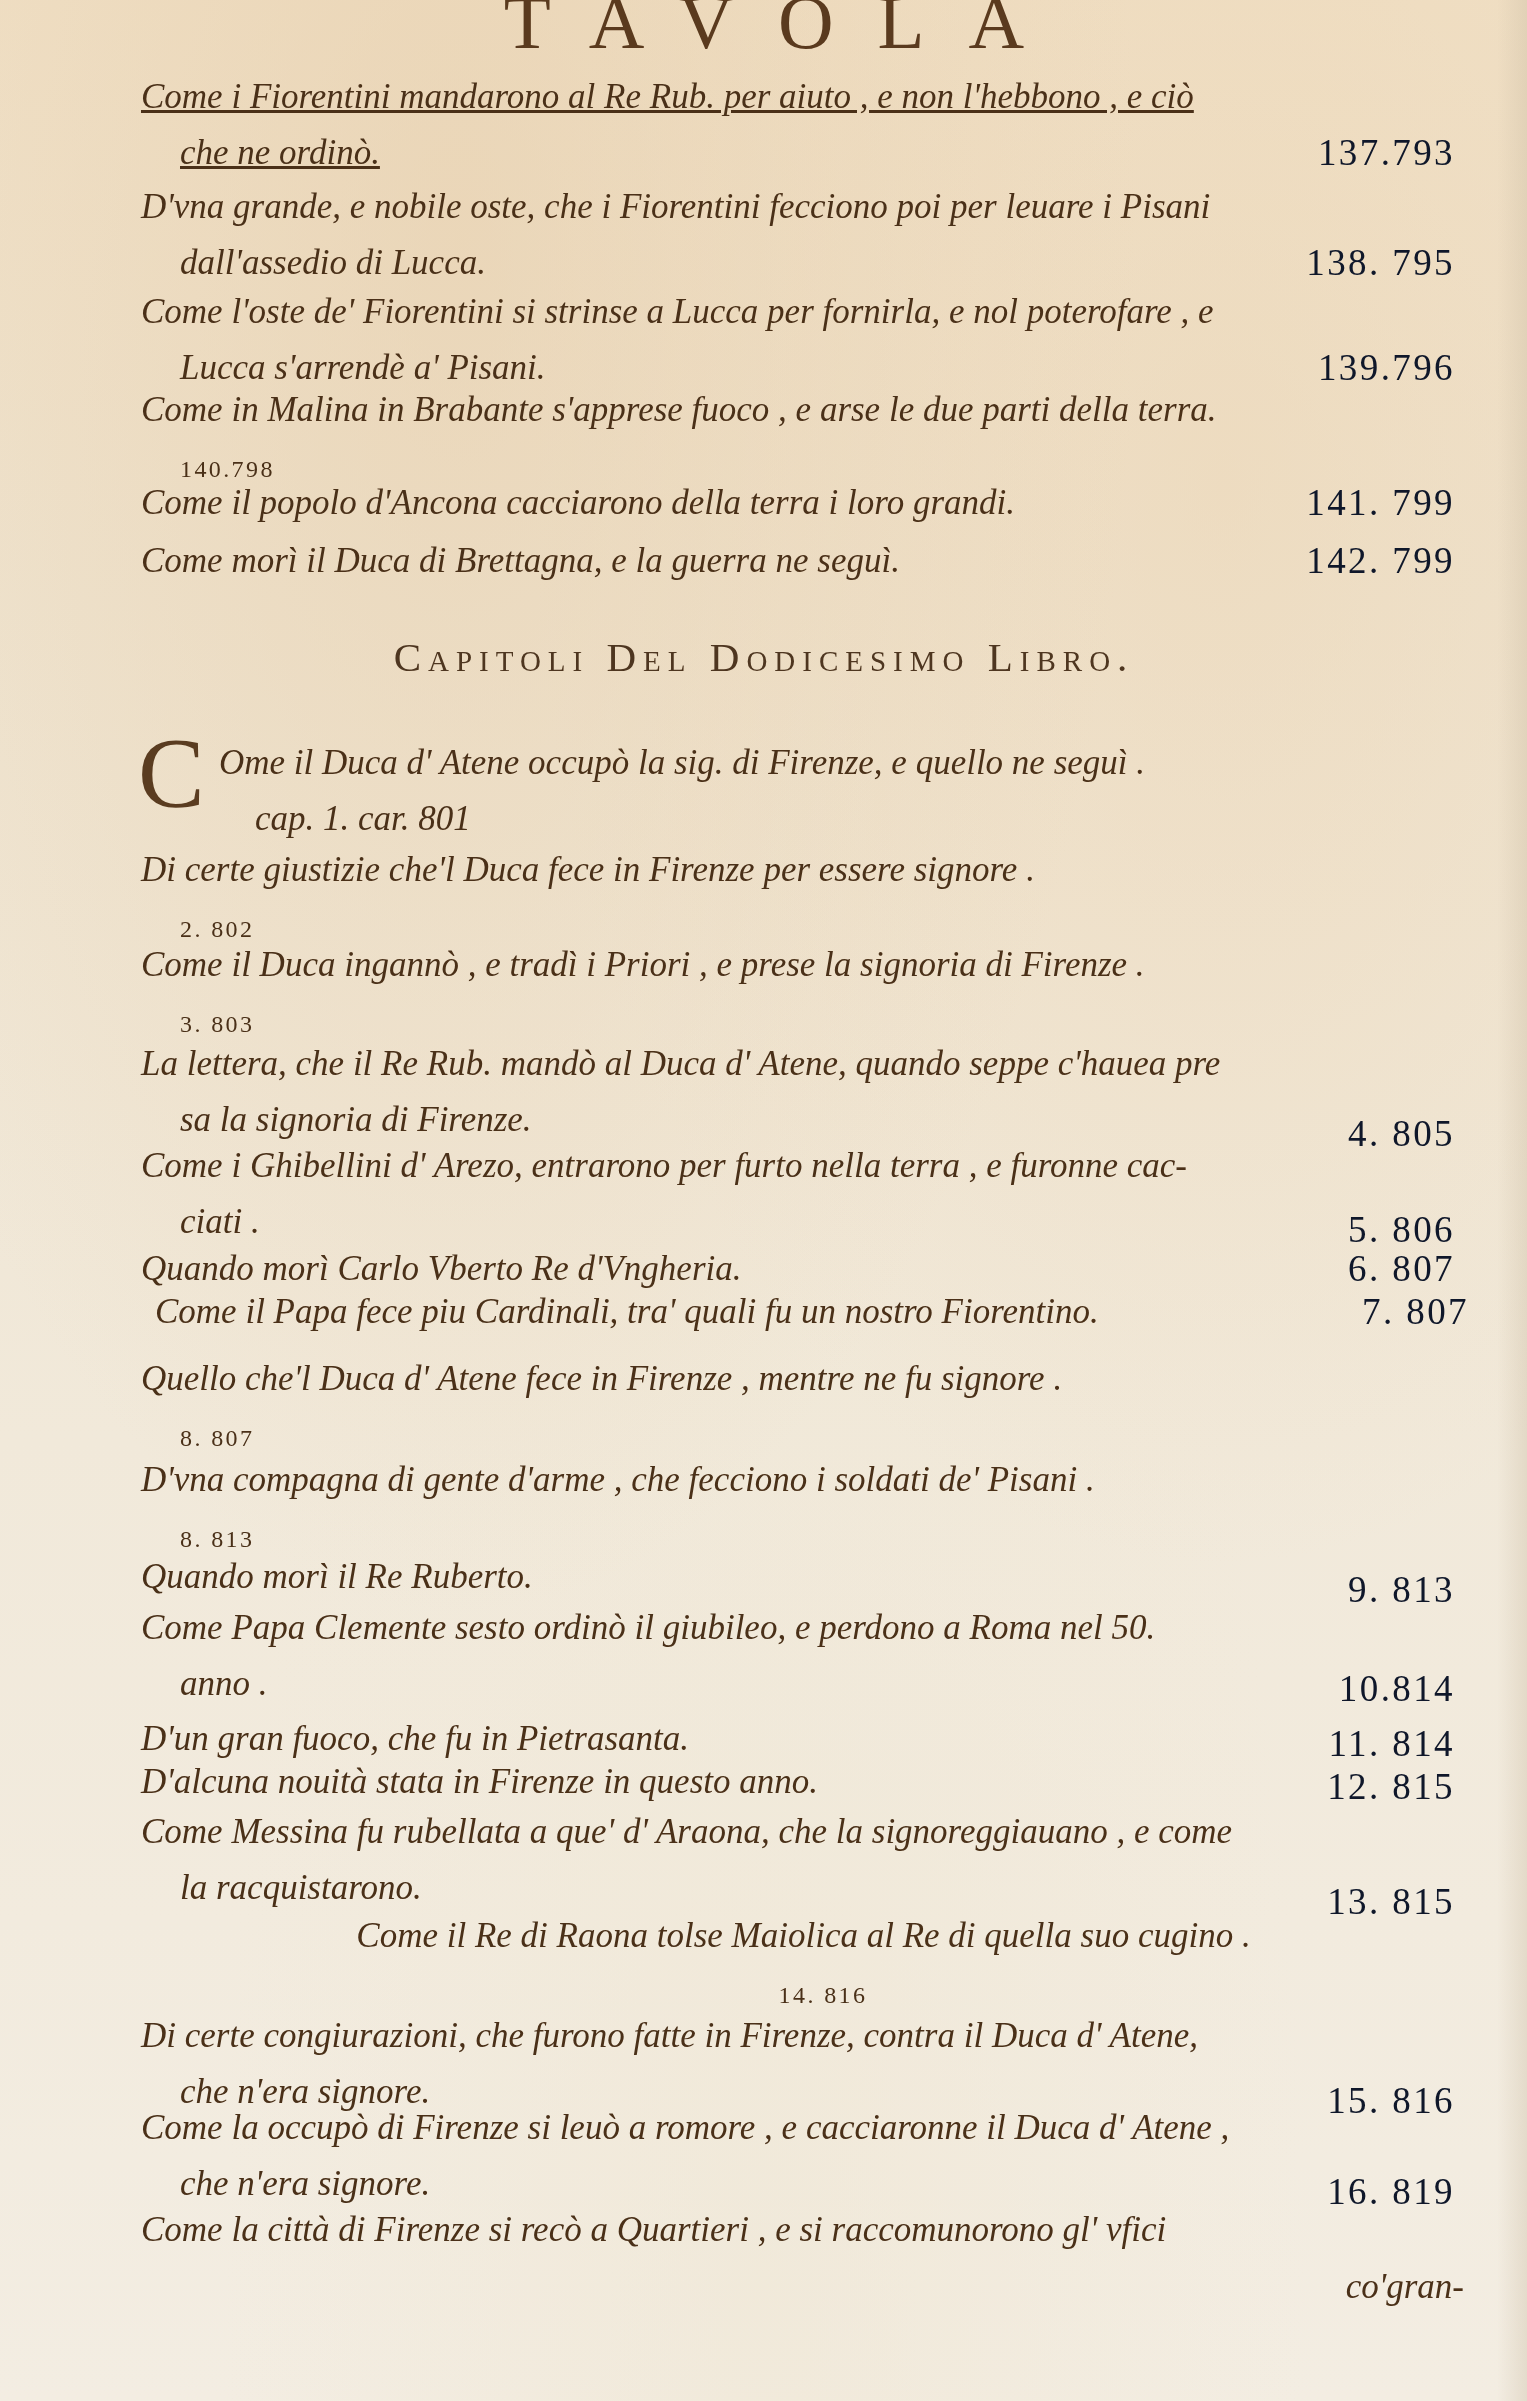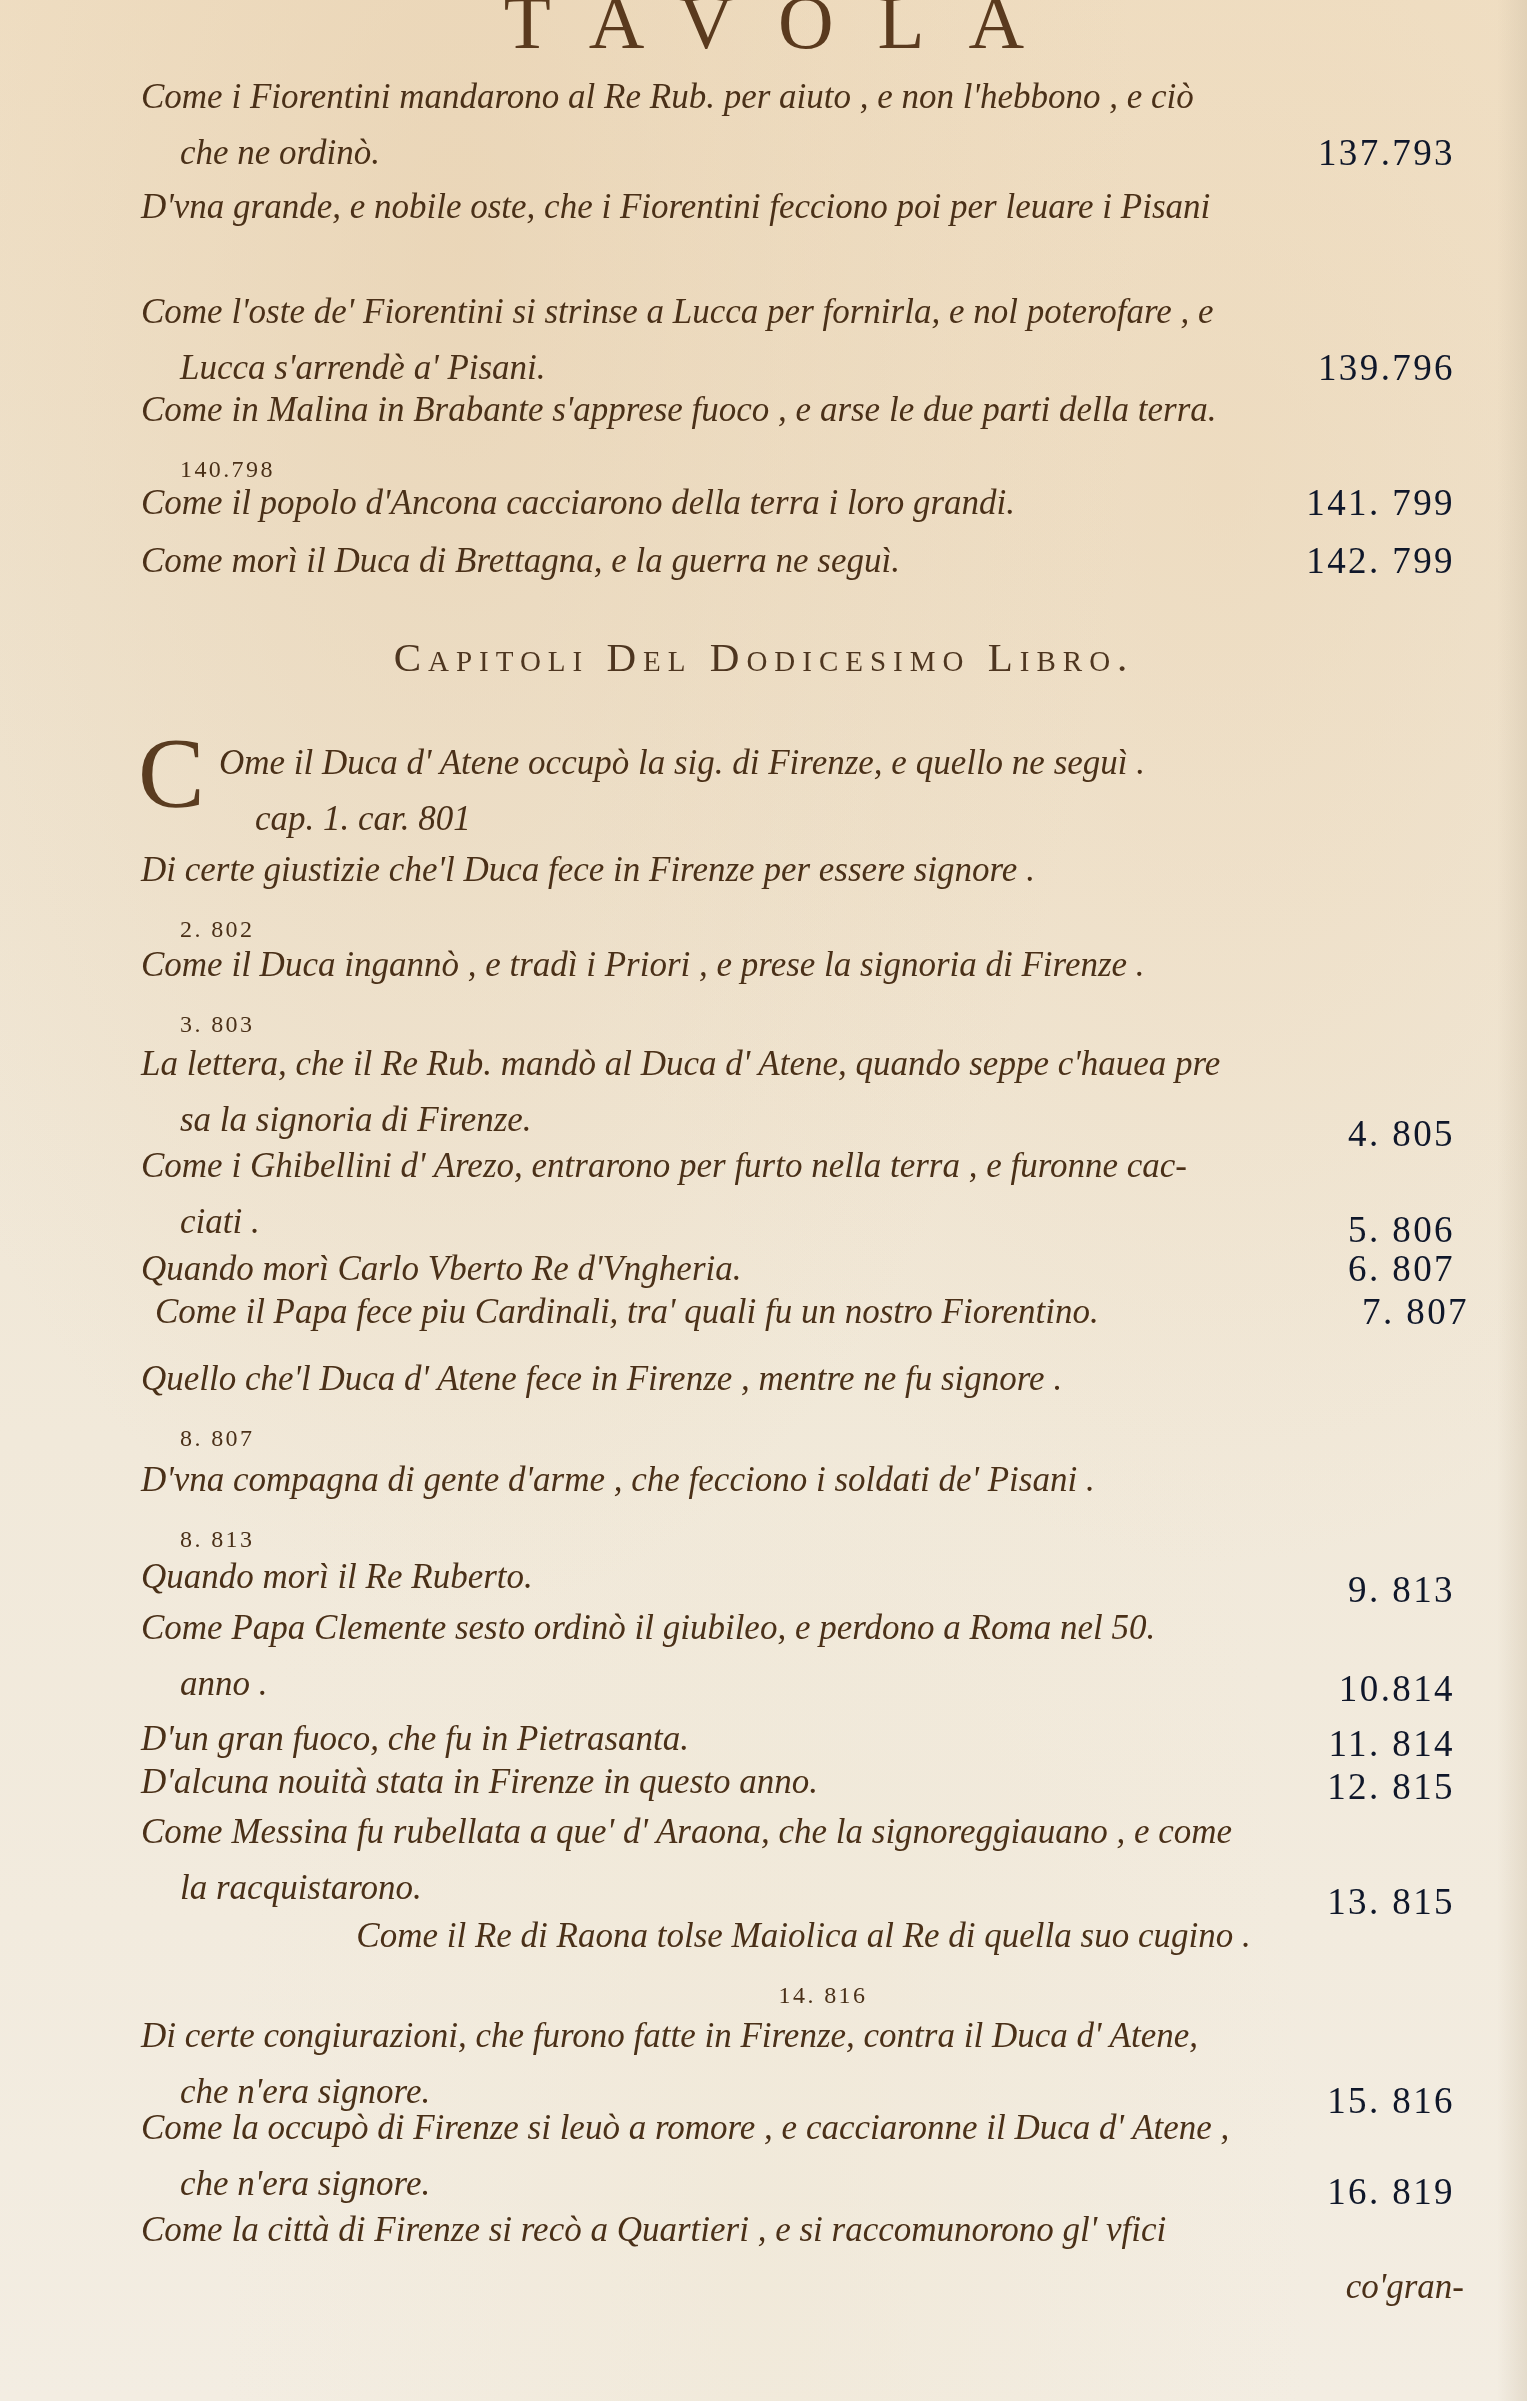--- a/index.html
+++ b/index.html
@@ -57,26 +57,27 @@
   }
 </style>
 </head>
 <body>
 
 <div class="page"></div>
 <div class="right-shadow"></div>
 
 <div class="title">TAVOLA</div>
 
-<div class="entry" style="top:69px;">
+<div class="entry" style="top:69px;text-decoration:underline;">
   <span class="line">Come i Fiorentini mandarono al Re Rub. per aiuto , e non l'hebbono , e ciò</span>
   <span class="line indent"><span>che ne ordinò.</span><span class="num">137.793</span></span>
 </div>
 <div class="entry" style="top:179px;">
   <span class="line">D'vna grande, e nobile oste, che i Fiorentini fecciono  poi per leuare i Pisani</span>
+  <span class="line indent"><span>dall'assedio di Lucca.</span><span class="num">138. 795</span></span>
 </div>
 <div class="entry" style="top:284px;">
   <span class="line">Come l'oste de' Fiorentini si strinse a Lucca per fornirla, e nol poterofare , e</span>
   <span class="line indent"><span>Lucca s'arrendè a' Pisani.</span><span class="num">139.796</span></span>
 </div>
 <div class="entry" style="top:382px;">
   <span class="line">Come in Malina in Brabante s'apprese fuoco , e arse le due parti della terra.</span>
   <span class="line indent"><span class="num-left">140.798</span></span>
 </div>
 <div class="entry" style="top:475px;">

